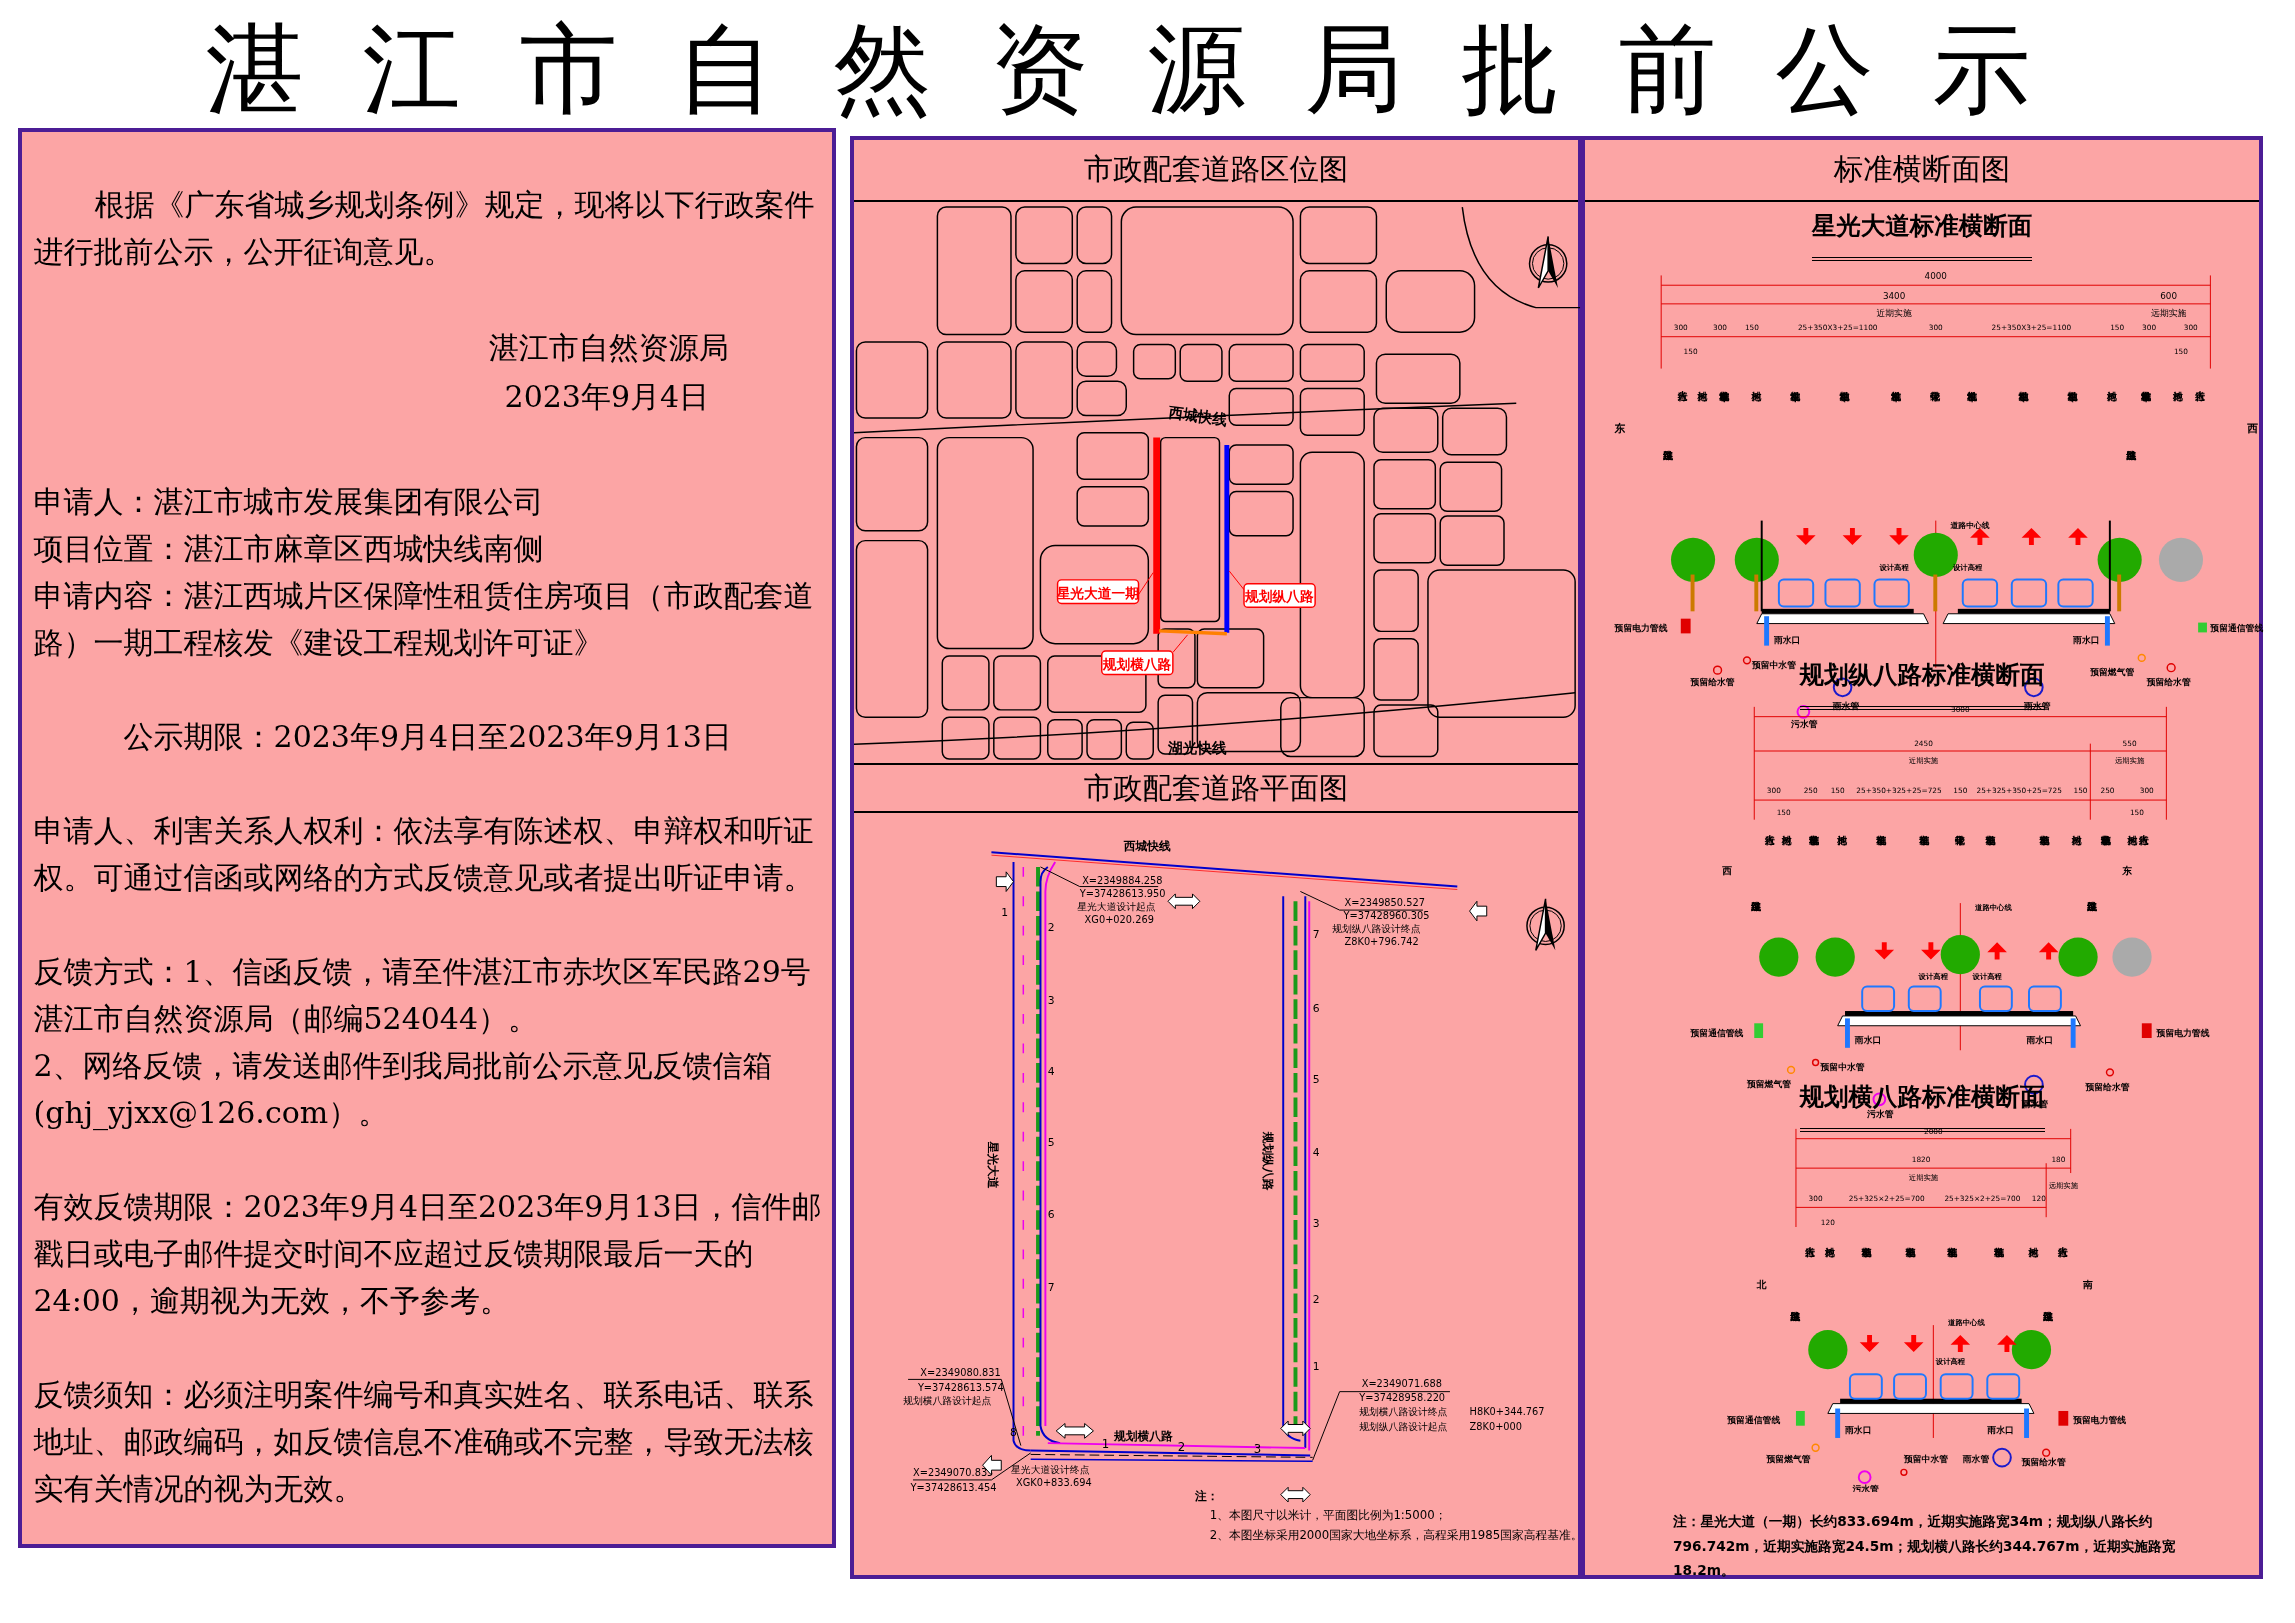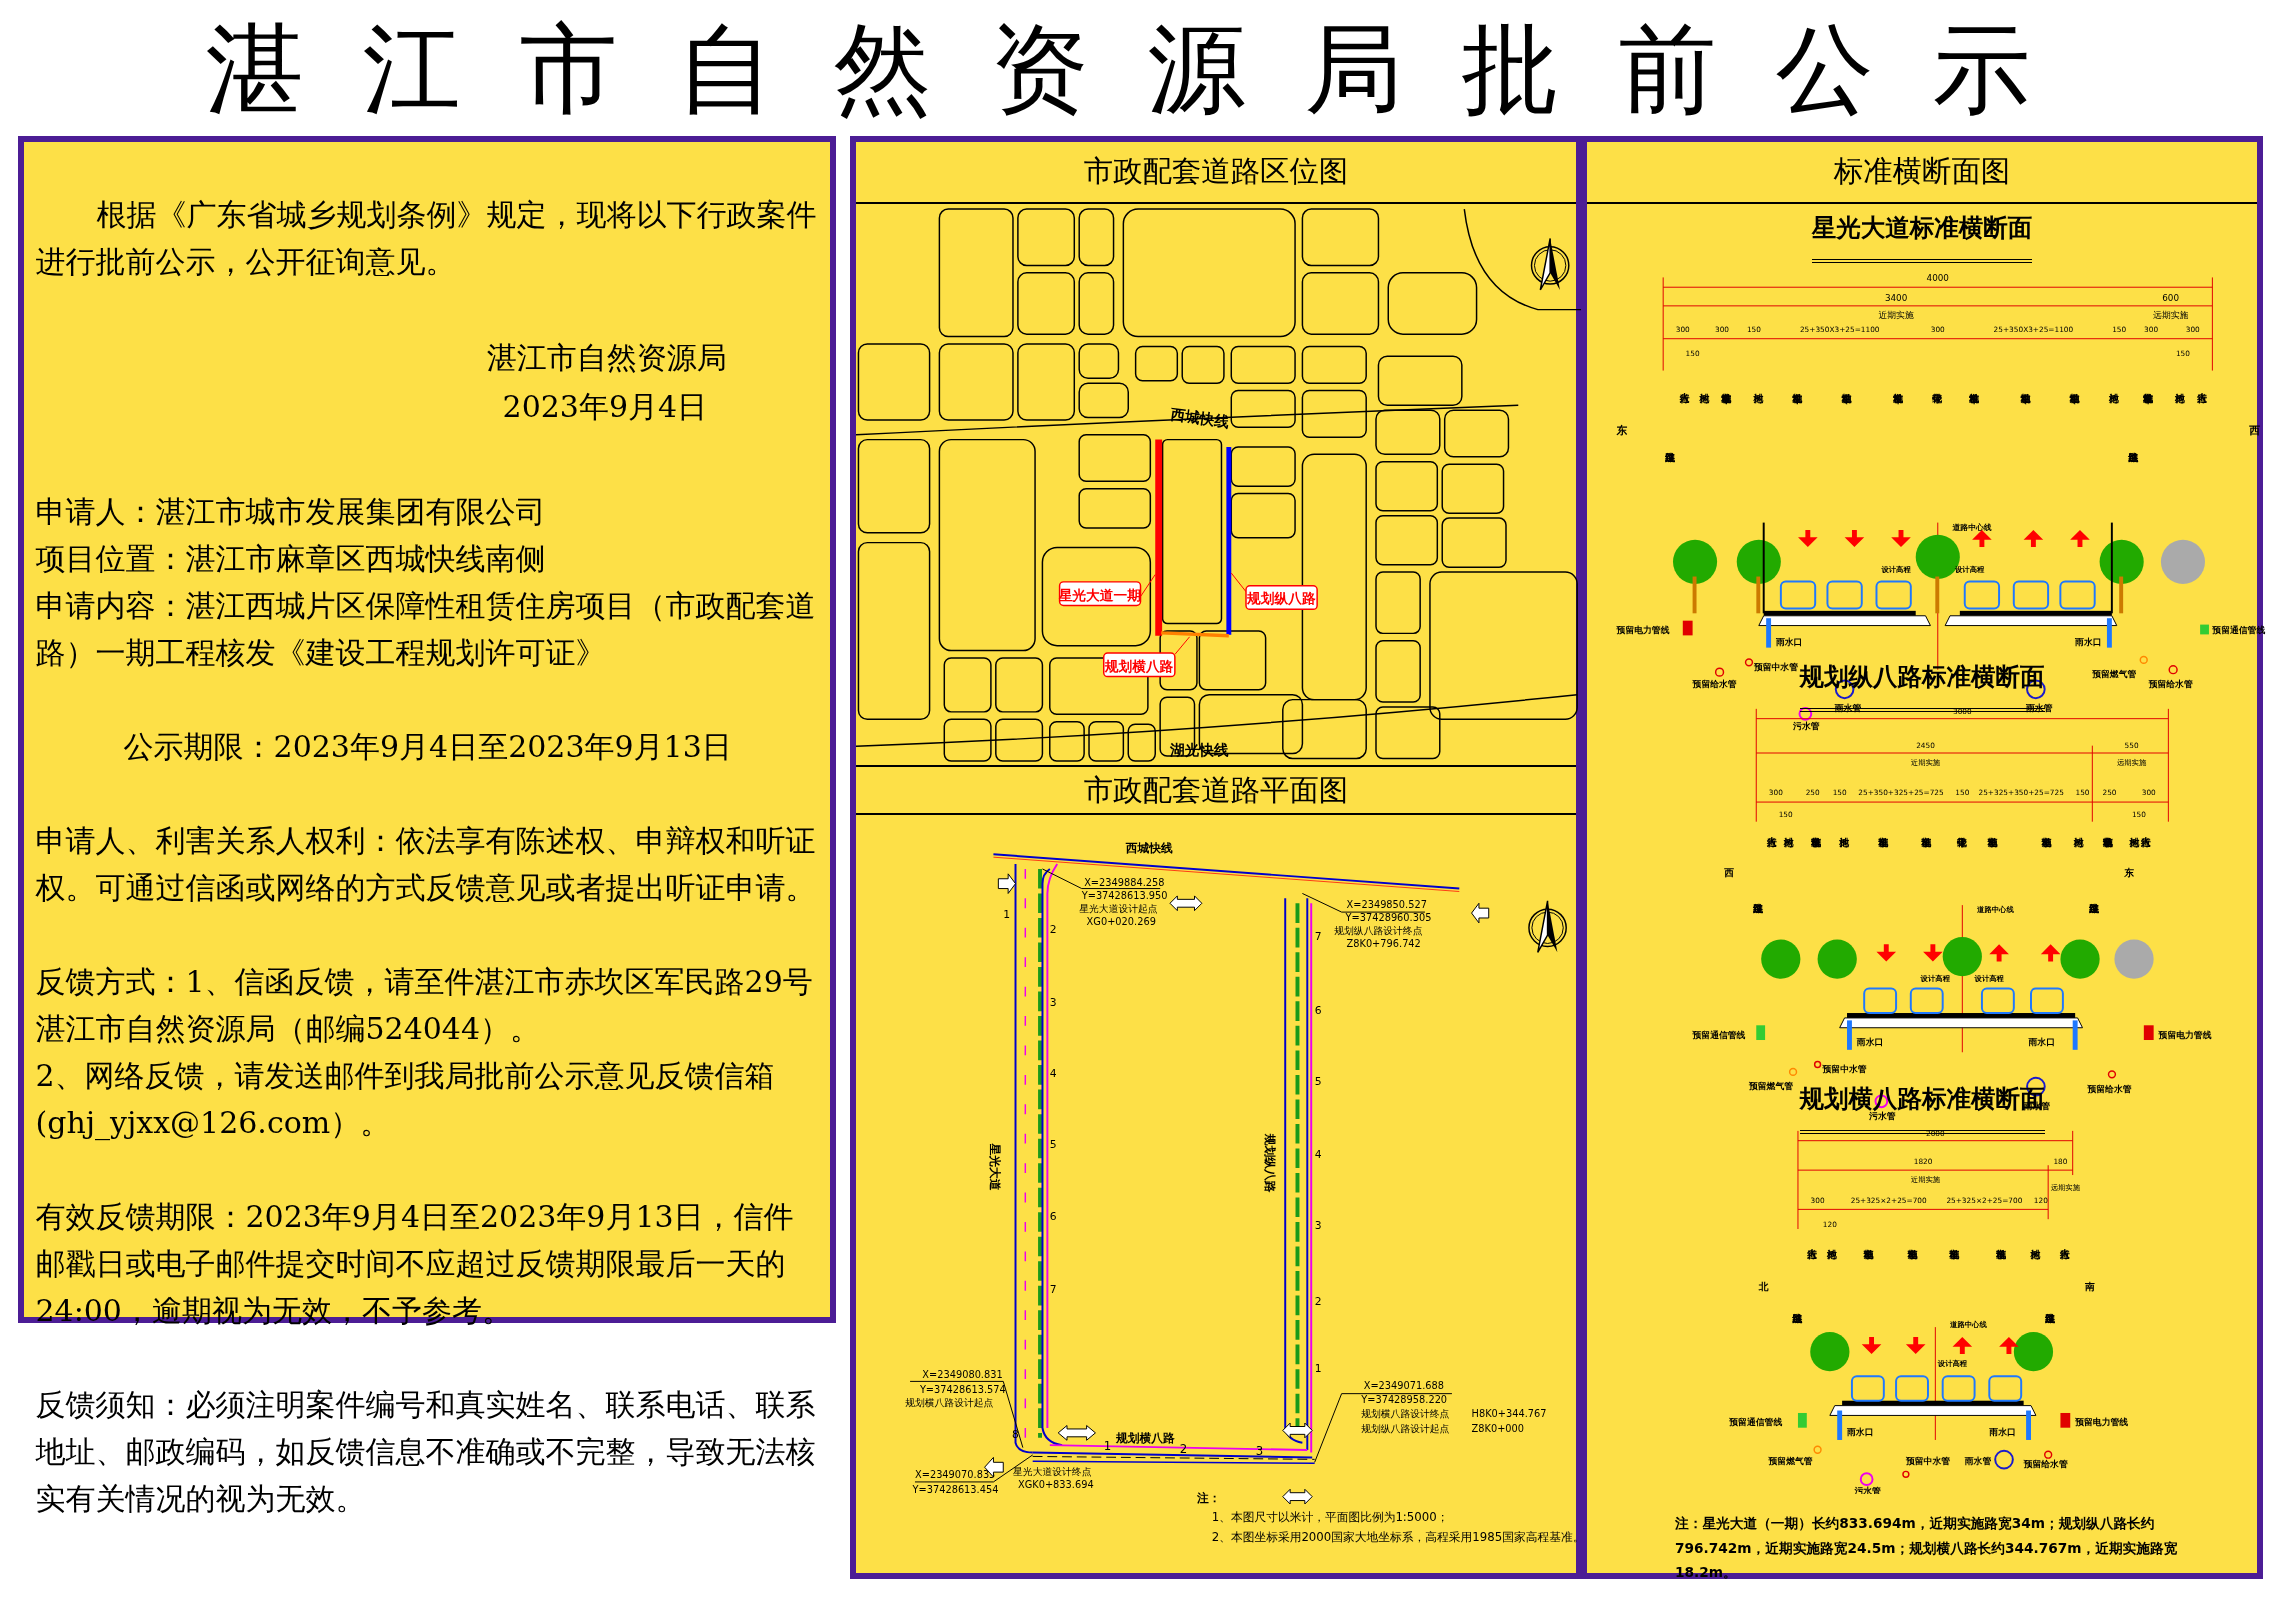--- a/index.html
+++ b/index.html
@@ -1,19 +1,19 @@
 <!DOCTYPE html>
 <html style="font-size:7.9px"><head>
 <meta charset="utf-8">
 <style>
   html,body{margin:0;padding:0;background:#fff;}
   body{width:2295px;height:1624px;position:relative;overflow:hidden;font-family:"DejaVu Serif","Liberation Serif",serif;color:#000;}
   .title{position:absolute;left:0;top:9.8px;width:2295px;height:118px;text-align:center;font-family:"DejaVu Sans","Liberation Sans",sans-serif;font-size:98px;font-weight:normal;letter-spacing:59px;line-height:118px;}
-  .panel{position:absolute;border:6px solid #4c1d95;box-sizing:border-box;background:#fde047;}
-  #left{left:17.7px;top:136px;width:818px;height:1187px;}
+  .panel{position:absolute;border:4px solid #4c1d95;box-sizing:border-box;background:#fca5a5;}
+  #left{left:17.7px;top:128px;width:818px;height:1420px;}
   #mid{left:850px;top:136px;width:732px;height:1443px;}
   #right{left:1581px;top:136px;width:682px;height:1443px;}
   .ltext{position:absolute;left:11.8px;right:9.8px;font-size:30px;line-height:47px;}
   .ltext p{margin:0;}
   .indent{text-indent:61px;}
   .sig{position:absolute;left:0;width:100%;text-align:right;font-size:30px;line-height:49px;}
   .ptitle{position:absolute;left:0;width:100%;text-align:center;font-family:"DejaVu Sans","Liberation Sans",sans-serif;font-size:29.4px;line-height:49px;}
   .hline{position:absolute;left:0;width:100%;height:0;border-top:2px solid #000;}
   .map{position:absolute;left:0;}
   .sechead{position:absolute;left:0;width:100%;text-align:center;font-family:"DejaVu Sans","Liberation Sans",sans-serif;font-weight:bold;font-size:24.5px;}

